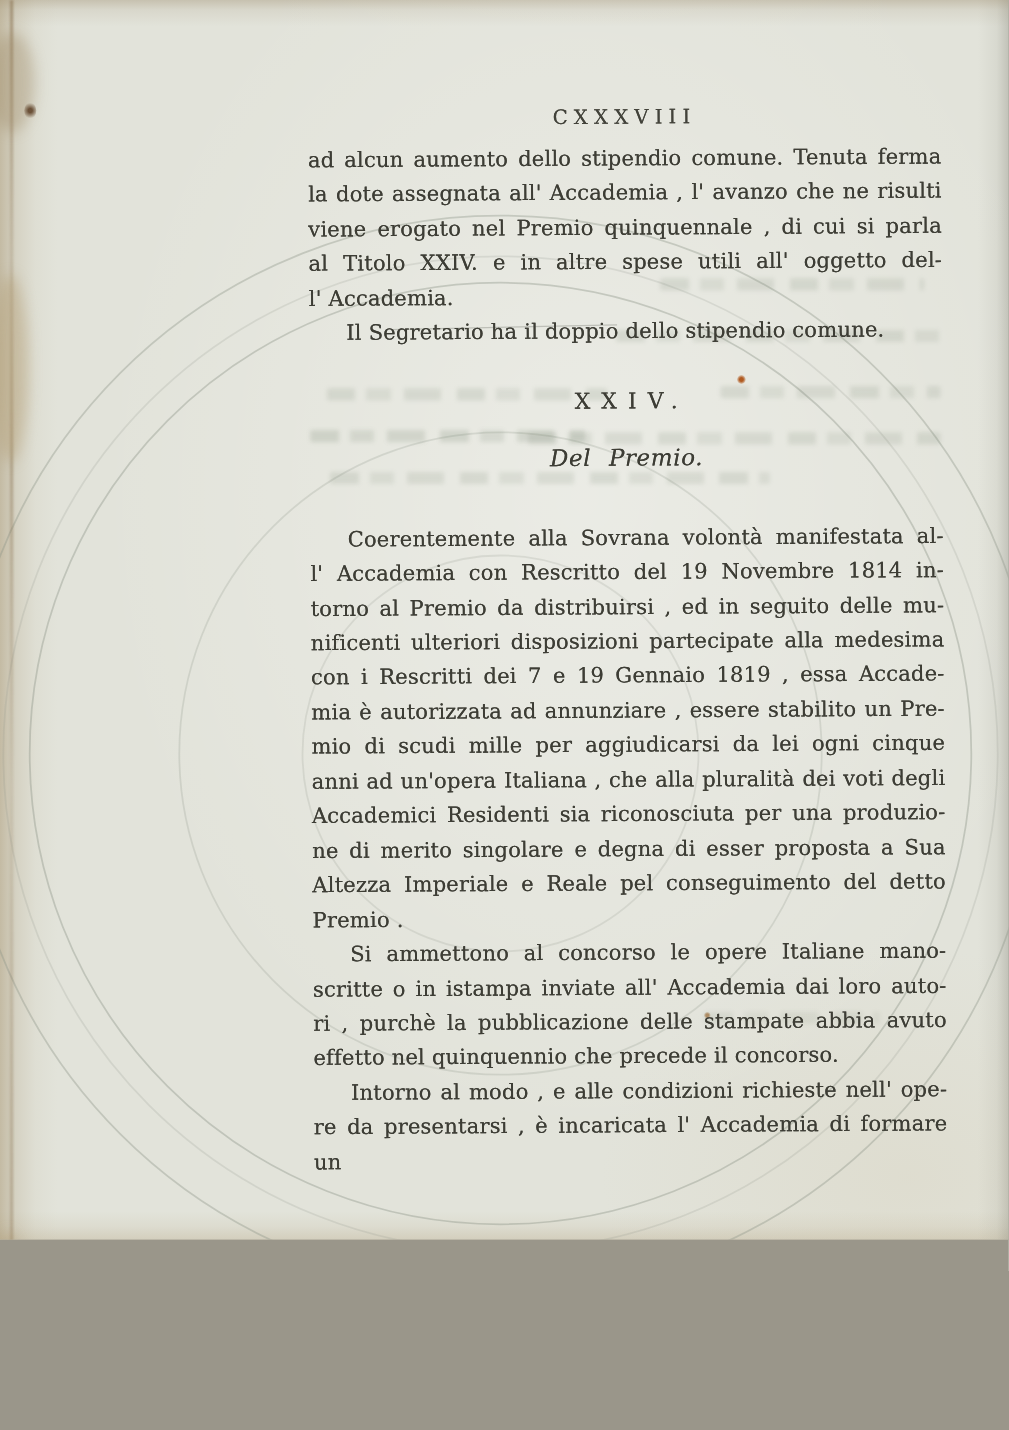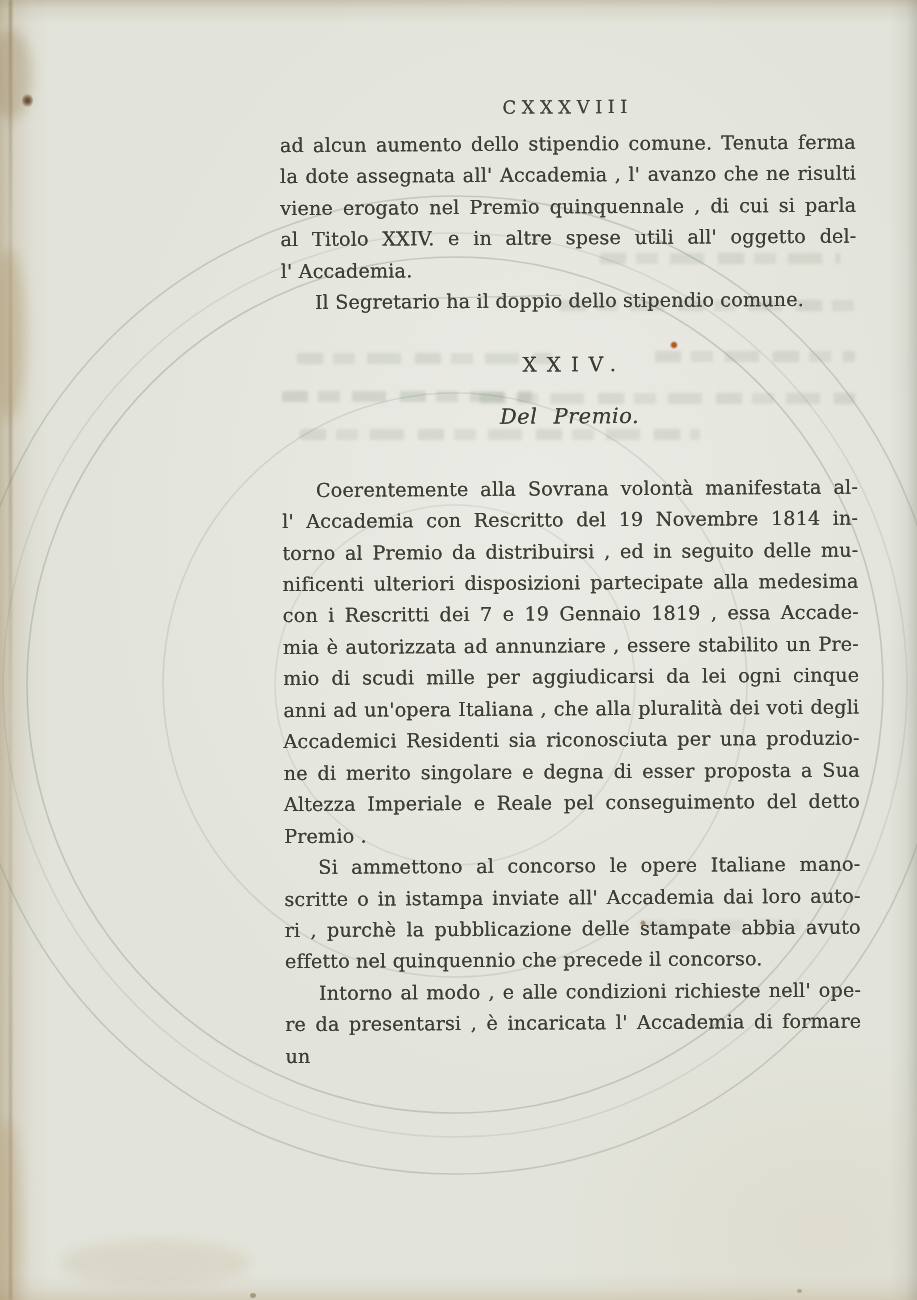--- a/index.html
+++ b/index.html
@@ -1,17 +1,17 @@
 <!DOCTYPE html>
 <html><head>
 <meta charset="utf-8">
 <style>
   html,body{margin:0;padding:0;background:#9a968a;}
   .page{
-    position:relative;width:917px;height:1300px;overflow:hidden;
+    position:relative;width:917px;height:1127px;overflow:hidden;
     background-color:#e2e3da;
     background-image:
       radial-gradient(ellipse 620px 820px at 58% 40%, rgba(255,255,255,0.30), rgba(255,255,255,0) 72%),
       radial-gradient(ellipse 400px 300px at 90% 95%, rgba(205,192,160,0.18), rgba(205,192,160,0) 70%),
       linear-gradient(90deg, rgba(166,147,110,0.50) 0px, rgba(166,147,110,0.22) 14px, rgba(190,180,150,0.10) 32px, rgba(0,0,0,0) 52px),
       linear-gradient(180deg, rgba(158,142,112,0.40) 0px, rgba(158,142,112,0.14) 9px, rgba(0,0,0,0) 24px),
       linear-gradient(270deg, rgba(118,118,106,0.30) 0px, rgba(148,148,136,0.13) 11px, rgba(0,0,0,0) 28px),
       linear-gradient(0deg, rgba(172,152,112,0.28) 0px, rgba(172,152,112,0.10) 12px, rgba(0,0,0,0) 26px);
     font-family:"DejaVu Serif","Liberation Serif",serif;
     color:#3d3d35;

